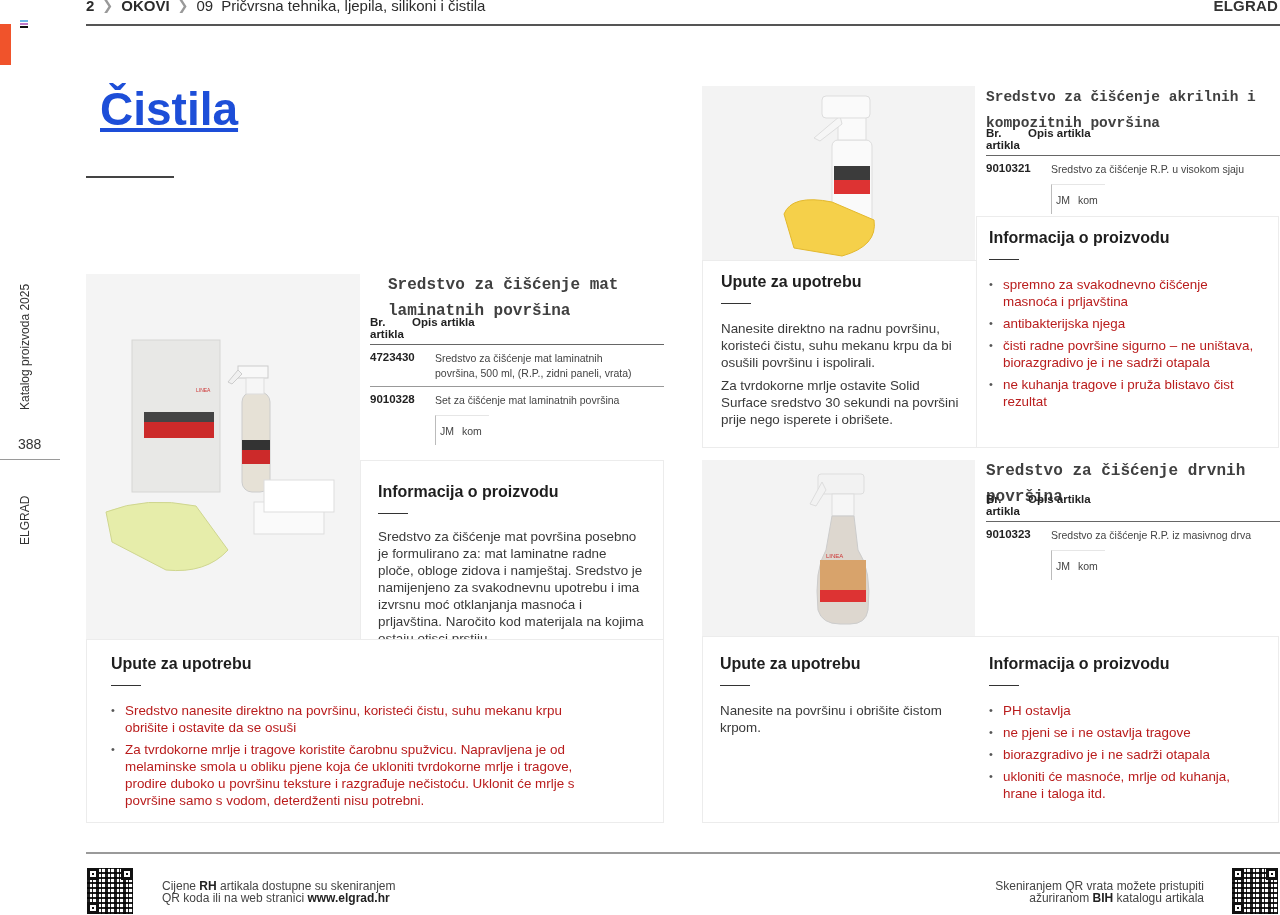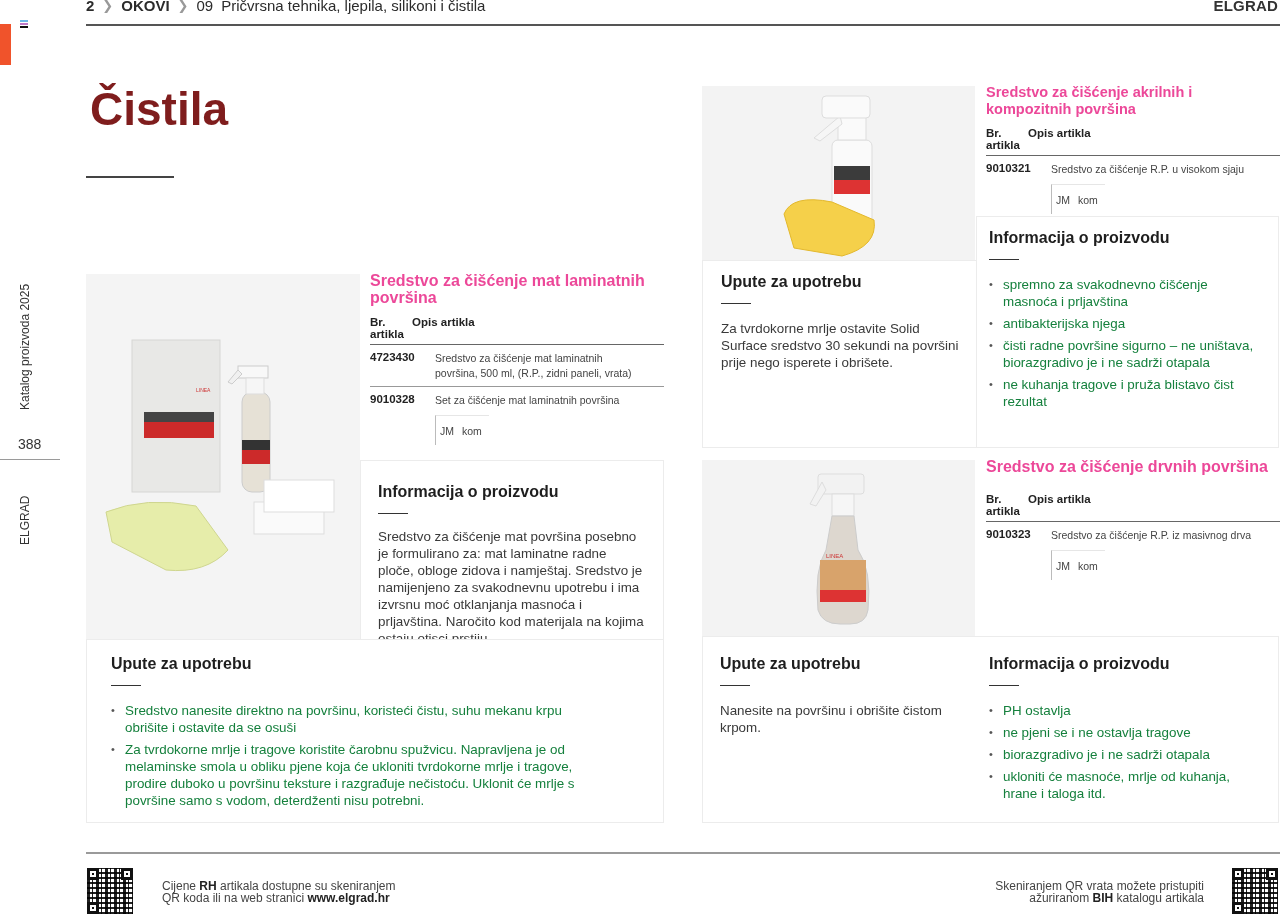--- a/index.html
+++ b/index.html
@@ -17,32 +17,32 @@
   .rail-line { position: absolute; left: 0; top: 459px; width: 60px; height: 1px; background: #9a9a9a; }
 
   
   .breadcrumb { position: absolute; left: 86px; top: -3px; font-size: 15px; color: #2b2b2b; display: flex; align-items: center; gap: 6px; }
   .breadcrumb .crumb-num { font-weight: bold; }
   .breadcrumb .crumb-bold { font-weight: bold; }
   .breadcrumb .chev { color: #999; font-size: 13px; margin: 0 2px; }
   .brand-top { position: absolute; right: 2px; top: -3px; font-size: 15px; font-weight: bold; color: #333; letter-spacing: 0.2px; }
   .header-rule { position: absolute; left: 86px; top: 24px; width: 1194px; height: 2px; background: #555; }
 
-  .page-title { position: absolute; left: 90px; top: 82px; font-size: 46px; font-weight: bold; color: #7f1d1d; }
+  .page-title { position: absolute; left: 100px; top: 82px; font-size: 46px; font-weight: bold; color: #1d4ed8; text-decoration: underline; }
   .title-rule { position: absolute; left: 86px; top: 176px; width: 88px; height: 2px; background: #444; }
 
   
   .img-panel { position: absolute; background: #f3f3f3; }
   .card { position: absolute; background: #fff; border: 1px solid #ececec; }
-  .heading { font-size: 16px; font-weight: bold; color: #ec4899; line-height: 17px; }
+  .heading { font-size: 16px; font-weight: bold; color: #404040; line-height: 26px; font-family: Liberation Mono, monospace; }
   .section-h { font-size: 16px; font-weight: bold; color: #1e1e1e; }
   .short-rule { width: 30px; height: 1px; background: #333; margin-top: 12px; margin-bottom: 16px; }
   .body-text { font-size: 13.4px; line-height: 17px; color: #3a3a3a; }
   .body-text p { margin-bottom: 6px; }
-  ul.bullets { list-style: none; font-size: 13.4px; line-height: 17px; color: #15803d; }
+  ul.bullets { list-style: none; font-size: 13.4px; line-height: 17px; color: #b91c1c; }
   ul.bullets li { position: relative; padding-left: 14px; margin-bottom: 5px; }
   ul.bullets li::before { content: "•"; position: absolute; left: 0; top: 0; font-size: 11px; color: #555; }
 
   
   .art-table { position: absolute; }
   .art-head { display: flex; font-size: 11.5px; font-weight: bold; color: #222; padding-bottom: 4px; border-bottom: 1px solid #666; }
   .art-head .c1 { width: 42px; }
   .art-row { display: flex; font-size: 10.5px; color: #444; padding-top: 6px; padding-bottom: 5px; }
   .art-row + .art-row { border-top: 1px solid #999; }
   .art-row .c1 { width: 65px; font-weight: bold; font-size: 11.5px; color: #222; }
@@ -103,21 +103,21 @@
     <rect x="156" y="176" width="28" height="14" fill="#cc2a2a"></rect>
     <rect x="156" y="166" width="28" height="10" fill="#333"></rect>
 
     <path d="M20 238 Q60 222 110 232 L142 276 Q120 300 80 296 L26 268 Z" fill="#e6edaa" stroke="#cfd68f"></path>
 
     <rect x="168" y="228" width="70" height="32" fill="#fafafa" stroke="#ddd"></rect>
     <rect x="178" y="206" width="70" height="32" fill="#ffffff" stroke="#ddd"></rect>
   </svg>
 </div>
 
-<div class="heading" style="position:absolute; left:370px; top:272px; width:290px;">Sredstvo za čišćenje mat laminatnih površina</div>
+<div class="heading" style="position:absolute; left:388px; top:272px; width:290px;">Sredstvo za čišćenje mat laminatnih površina</div>
 
 <div class="art-table" style="left:370px; top:316px; width:294px;">
   <div class="art-head">
     <span class="c1">Br. artikla</span>
     <span>Opis artikla</span>
   </div>
   <div class="art-row">
     <span class="c1">4723430</span>
     <span class="c2" style="padding-right:20px;">Sredstvo za čišćenje mat laminatnih površina, 500 ml, (R.P., zidni paneli, vrata)</span>
   </div>
@@ -175,20 +175,21 @@
   <div class="jm">
     <span>JM</span>
     <span>kom</span>
   </div>
 </div>
 
 <div class="card" style="left:702px; top:260px; width:276px; height:188px; border-right:none; padding:12px 18px 0 18px;">
   <div class="section-h">Upute za upotrebu</div>
   <div class="short-rule"></div>
   <div class="body-text">
+    <p>Nanesite direktno na radnu površinu, koristeći čistu, suhu mekanu krpu da bi osušili površinu i  ispolirali.</p>
     <p>Za tvrdokorne mrlje ostavite Solid Surface sredstvo 30 sekundi na površini prije nego isperete i obrišete.</p>
   </div>
 </div>
 
 <div class="card" style="left:976px; top:216px; width:303px; height:232px; padding:12px 16px 0 12px;">
   <div class="section-h">Informacija o proizvodu</div>
   <div class="short-rule"></div>
   <ul class="bullets">
     <li>spremno za svakodnevno čišćenje masnoća i prljavština</li>
     <li>antibakterijska njega</li>

